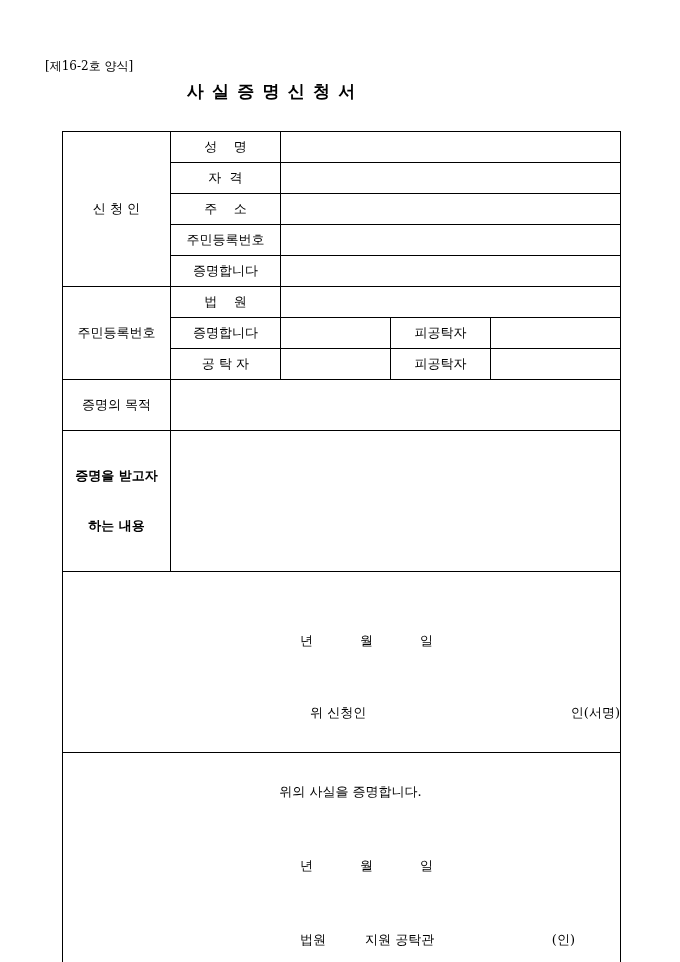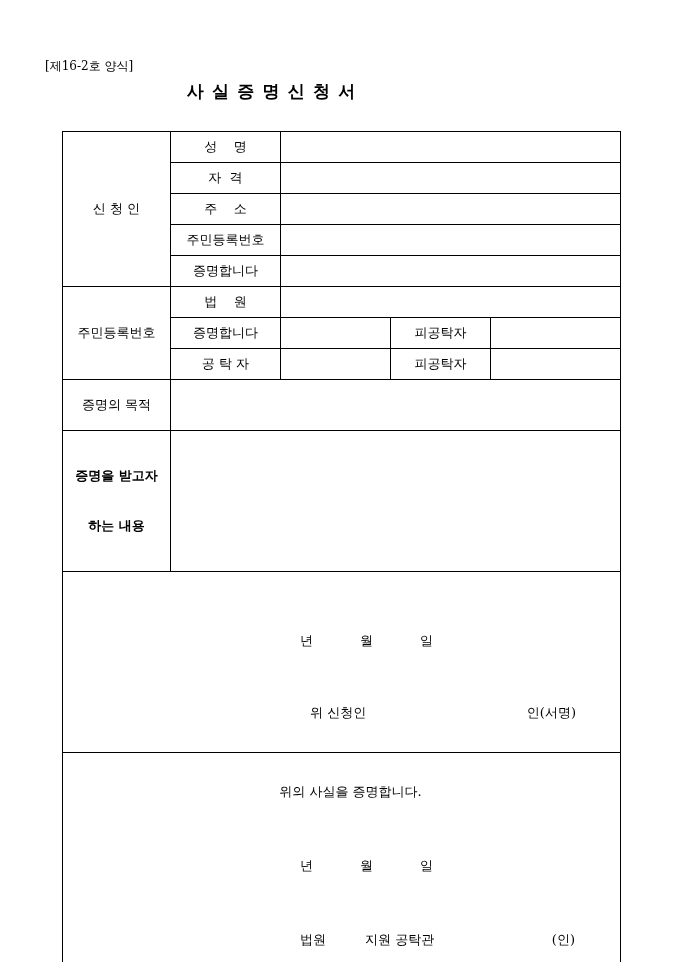--- a/index.html
+++ b/index.html
@@ -68,21 +68,20 @@
     display: flex;
     gap: 47px;
     margin-left: 237px;
     font-size: 13px;
   }
   .sig-date { margin-top: 30px; }
   .applicant-line {
     display: flex;
     justify-content: space-between;
     margin-left: 247px;
-    margin-right: 44px;
     margin-top: 24px;
     font-size: 13px;
   }
   .cert-statement {
     margin-left: 18px;
     font-size: 13px;
   }
   .cert-date { margin-top: 26px; }
   .officer-line {
     display: flex;

